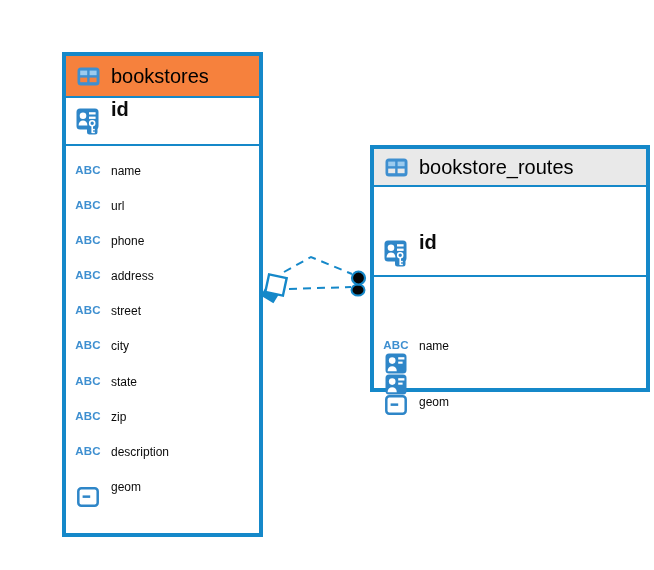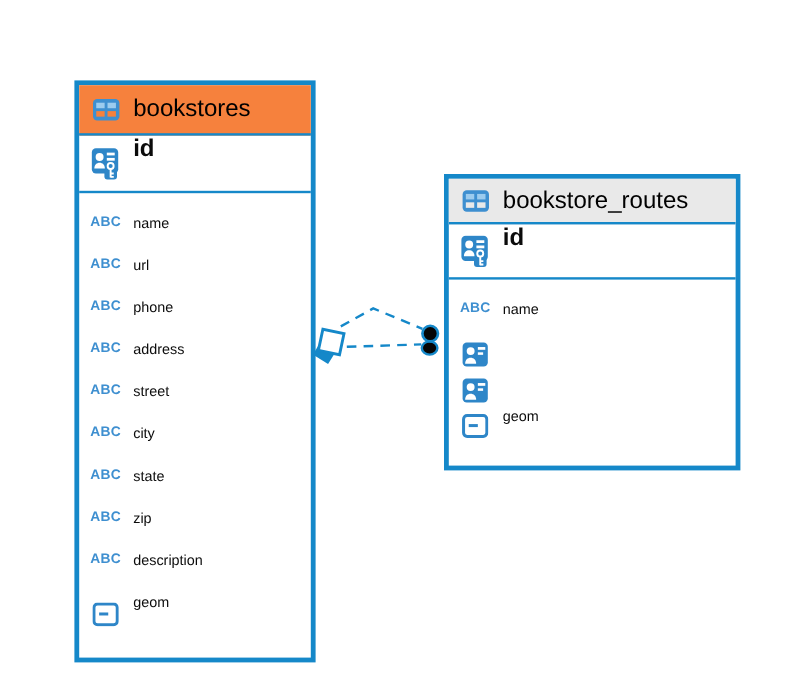--- a/index.html
+++ b/index.html
@@ -4,22 +4,22 @@
 <style>
   html,body{margin:0;padding:0;background:#ffffff;}
   .canvas{
     position:relative;width:654px;height:570px;background:#ffffff;
     font-family:"Liberation Sans",sans-serif;overflow:hidden;
   }
   .tbl{
     position:absolute;display:flex;flex-direction:column;
     background:#ffffff;border:4px solid #1588C9;box-sizing:border-box;
   }
-  .tbl-bookstores{left:62px;top:67px;width:201px;height:485px;}
-  .tbl-routes{left:370px;top:145px;width:247px;height:247px;}
+  .tbl-bookstores{left:62px;top:52px;width:201px;height:485px;}
+  .tbl-routes{left:370px;top:145px;width:280px;height:247px;gap:44px;}
   .tbl-header{
     display:flex;align-items:center;gap:10px;padding-left:9px;
     border-bottom:2px solid #1588C9;flex:none;
   }
   .tbl-bookstores .tbl-header{height:40px;background:#F6813D;}
   .tbl-routes .tbl-header{height:36px;background:#E9E9E9;}
   .tbl-name{font-size:20px;color:#000;white-space:nowrap;}
   .row{display:flex;gap:10px;padding-left:9px;}
   .key-row{border-bottom:2px solid #1588C9;flex:none;}
   .tbl-bookstores .key-row{height:46px;}

